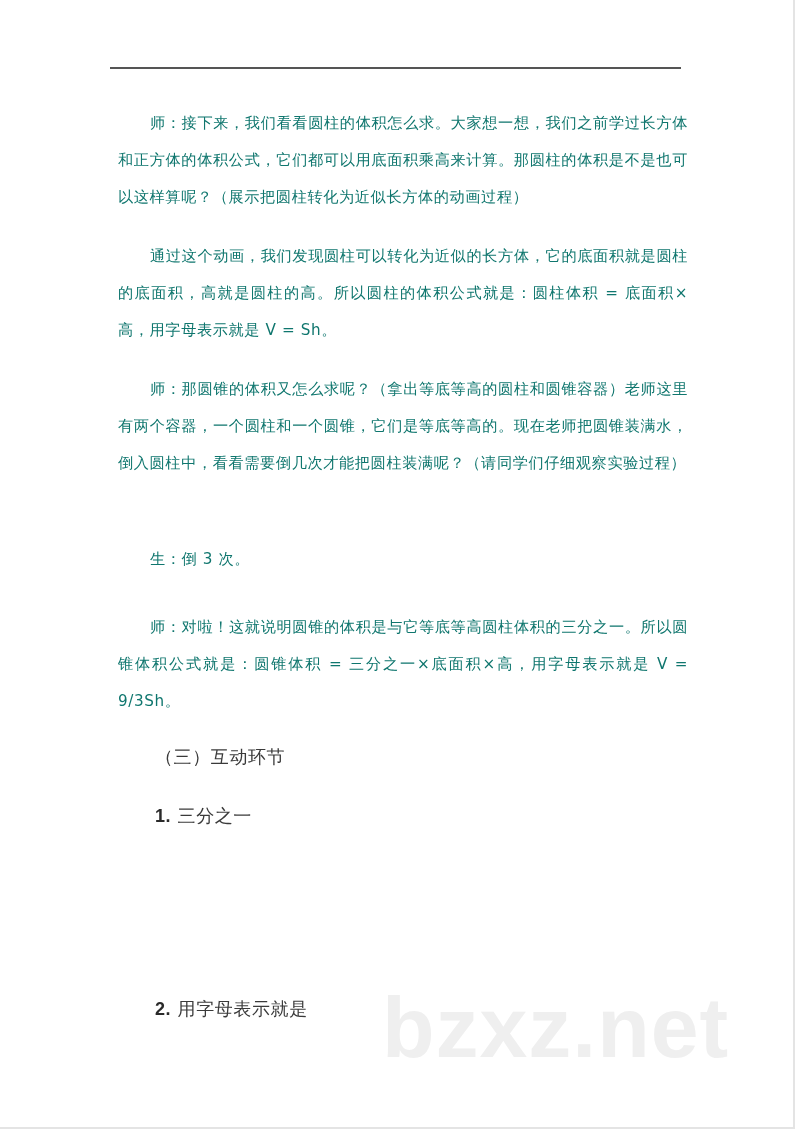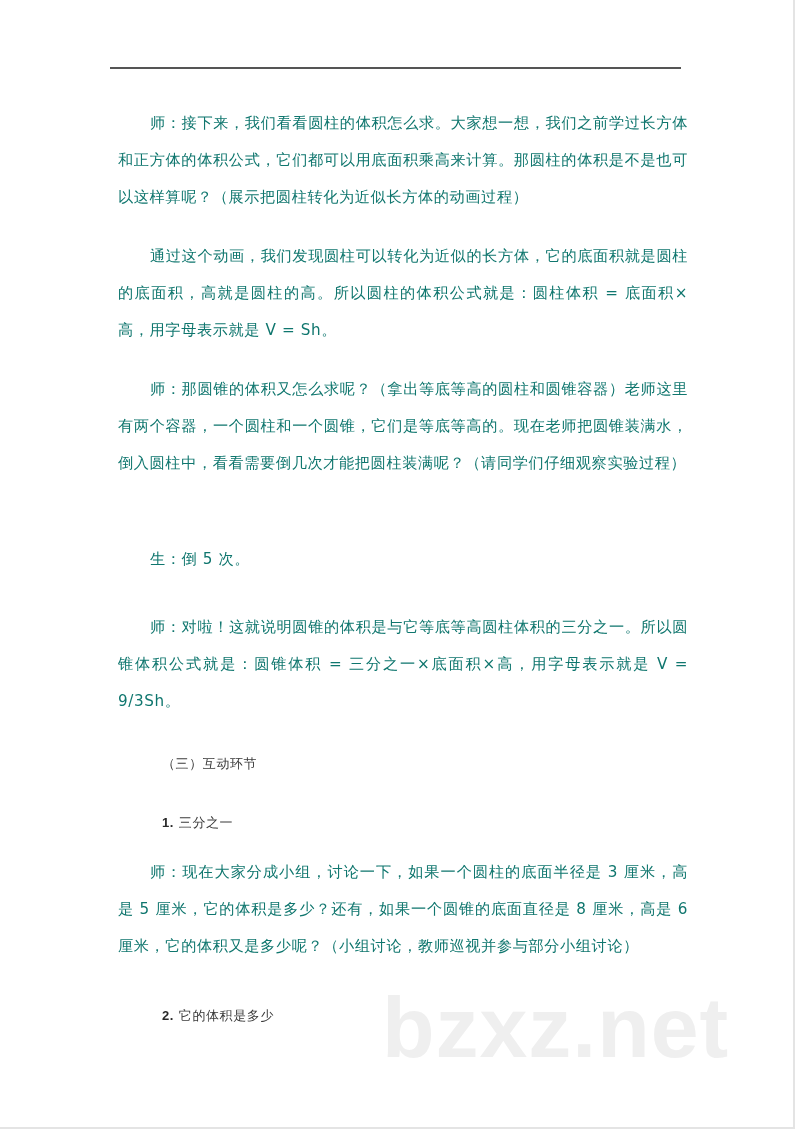--- a/index.html
+++ b/index.html
@@ -41,25 +41,25 @@
       font-size: 15.2px;
       line-height: 37px;
       letter-spacing: 0.6px;
       text-align: justify;
       text-indent: 2.1em;
       margin: 16px;
       color: #0f766e;
     }
     .heading {
       position: absolute;
-      font-size: 13px;
+      font-size: 18px;
       line-height: 20px;
       letter-spacing: 0.6px;
       color: #3a3a3a;
-      margin: 16px;
+      margin: 9px;
     }
     .heading b {
       font-family: "Liberation Sans", sans-serif;
       font-weight: bold;
       color: #2a2a2a;
     }
     .watermark {
       position: absolute;
       left: 382px;
       top: 984px;
@@ -78,33 +78,32 @@
 <div class="page">
 
   <div class="header-rule"></div>
 
   <p class="para" style="top:89px;">师：接下来，我们看看圆柱的体积怎么求。大家想一想，我们之前学过长方体和正方体的体积公式，它们都可以用底面积乘高来计算。那圆柱的体积是不是也可以这样算呢？（展示把圆柱转化为近似长方体的动画过程）</p>
 
   <p class="para" style="top:355px;">师：那圆锥的体积又怎么求呢？（拿出等底等高的圆柱和圆锥容器）老师这里有两个容器，一个圆柱和一个圆锥，它们是等底等高的。现在老师把圆锥装满水，倒入圆柱中，看看需要倒几次才能把圆柱装满呢？（请同学们仔细观察实验过程）</p>
 
   <p class="para" style="top:222px;">通过这个动画，我们发现圆柱可以转化为近似的长方体，它的底面积就是圆柱的底面积，高就是圆柱的高。所以圆柱的体积公式就是：圆柱体积 = 底面积×高，用字母表示就是 V = Sh。</p>
 
-  <p class="para" style="top:525px;">生：倒 5 次。</p>
+  <p class="para" style="top:525px;">生：倒 3 次。</p>
 
   <p class="para" style="top:593px;">师：对啦！这就说明圆锥的体积是与它等底等高圆柱体积的三分之一。所以圆锥体积公式就是：圆锥体积 = 三分之一×底面积×高，用字母表示就是 V = 9/3Sh。</p>
 
   <div class="heading" style="left:146px; top:738px;">（三）互动环节</div>
 
   <div class="heading" style="left:146px; top:797px;">
     <b>1.</b>
     <span>三分之一</span>
   </div>
 
-  <p class="para" style="top:838px;">师：现在大家分成小组，讨论一下，如果一个圆柱的底面半径是 3 厘米，高是 5 厘米，它的体积是多少？还有，如果一个圆锥的底面直径是 8 厘米，高是 6 厘米，它的体积又是多少呢？（小组讨论，教师巡视并参与部分小组讨论）</p>
 
   <div class="heading" style="left:146px; top:990px;">
     <b>2.</b>
-    <span>它的体积是多少</span>
+    <span>用字母表示就是</span>
   </div>
 
   <div class="watermark">bzxz.net</div>
 
 </div>
 
 </body></html>

